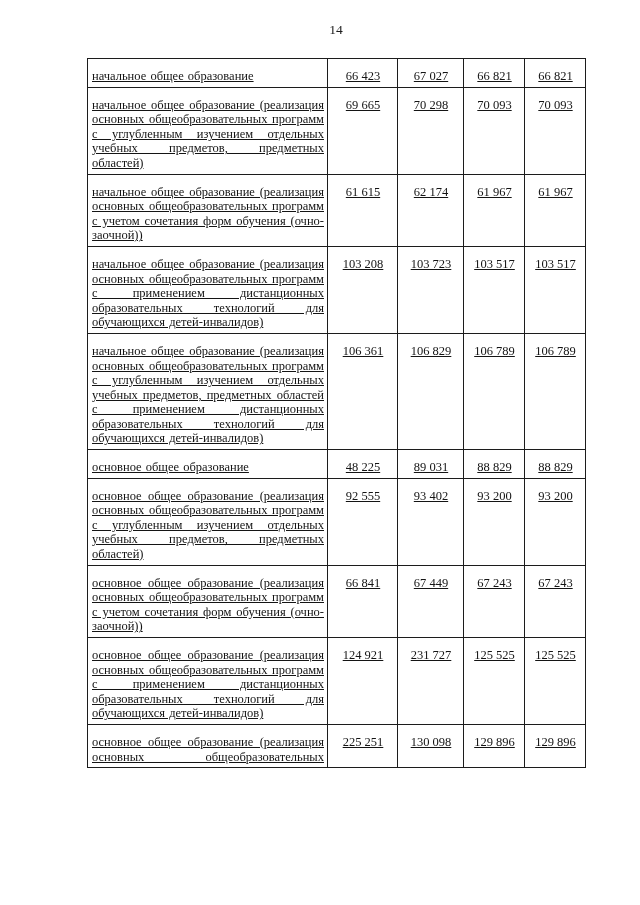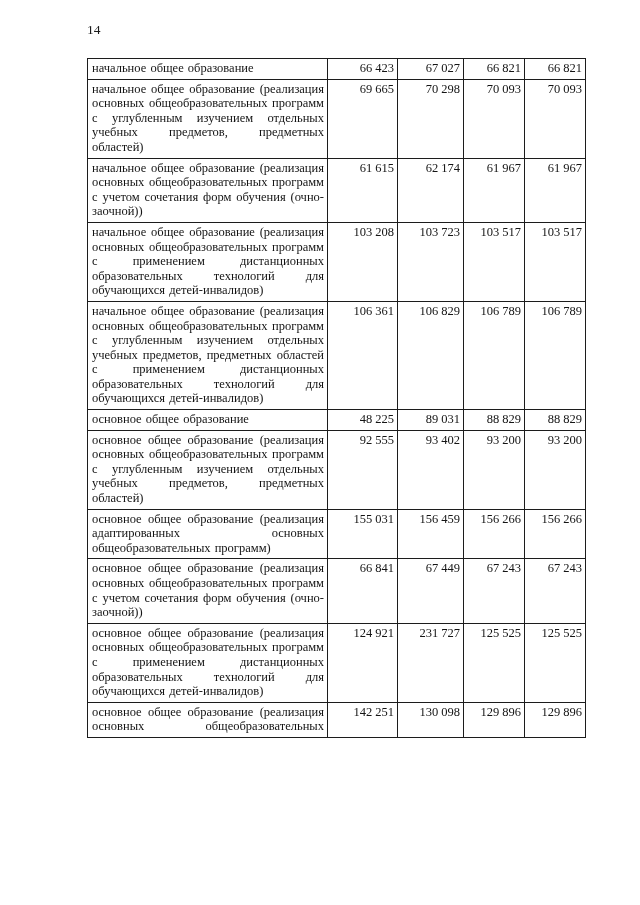--- a/index.html
+++ b/index.html
@@ -14,52 +14,54 @@
     background: #ffffff;
     overflow: hidden;
     font-family: "Liberation Serif", "DejaVu Serif", serif;
     color: #111111;
   }
   .page-number {
     position: absolute;
     top: 22px;
     left: 87px;
     width: 498px;
+    text-align: center;
     font-size: 13.5px;
     line-height: 15px;
     color: #1b1b1b;
   }
   table.doc-table {
     position: absolute;
     top: 58px;
     left: 87px;
     width: 498px;
     border-collapse: collapse;
     table-layout: fixed;
     font-size: 12.5px;
     line-height: 14.6px;
     color: #141414;
   }
   table.doc-table td {
     border: 1px solid #1c1c1c;
     vertical-align: top;
-    padding: 2px 3px 3px 4px;
+    padding: 10px 3px 3px 4px;
     overflow: hidden;
+    text-decoration: underline;
   }
   table.doc-table {
     border: 1.5px solid #1c1c1c;
   }
   td.label-cell .cell-text {
     text-align: justify;
     text-align-last: left;
     word-spacing: 1px;
     hyphens: none;
   }
   td.value-cell {
-    text-align: right;
+    text-align: center;
     padding: 2px 2px 3px 2px;
   }
   tr.clipped td.label-cell .cell-text {
     max-height: 30px;
     overflow: hidden;
     text-align-last: justify;
   }
   tr.clipped td {
     border-bottom: 1.5px solid #1c1c1c;
   }
@@ -137,49 +139,40 @@
     <td class="label-cell">
       <div class="cell-text">основное общее образование (реализация основных общеобразовательных программ с углубленным изучением отдельных учебных предметов, предметных областей)</div>
     </td>
     <td class="value-cell">92 555</td>
     <td class="value-cell">93 402</td>
     <td class="value-cell">93 200</td>
     <td class="value-cell">93 200</td>
   </tr>
         <tr>
     <td class="label-cell">
-      <div class="cell-text">основное общее образование (реализация адаптированных основных общеобразовательных программ)</div>
-    </td>
-    <td class="value-cell">155 031</td>
-    <td class="value-cell">156 459</td>
-    <td class="value-cell">156 266</td>
-    <td class="value-cell">156 266</td>
-  </tr>
-        <tr>
-    <td class="label-cell">
       <div class="cell-text">основное общее образование (реализация основных общеобразовательных программ с учетом сочетания форм обучения (очно-заочной))</div>
     </td>
     <td class="value-cell">66 841</td>
     <td class="value-cell">67 449</td>
     <td class="value-cell">67 243</td>
     <td class="value-cell">67 243</td>
   </tr>
         <tr>
     <td class="label-cell">
       <div class="cell-text">основное общее образование (реализация основных общеобразовательных программ с применением дистанционных образовательных технологий для обучающихся детей-инвалидов)</div>
     </td>
     <td class="value-cell">124 921</td>
     <td class="value-cell">231 727</td>
     <td class="value-cell">125 525</td>
     <td class="value-cell">125 525</td>
   </tr>
         <tr class="clipped">
     <td class="label-cell">
       <div class="cell-text">основное общее образование (реализация основных общеобразовательных</div>
     </td>
-    <td class="value-cell">142 251</td>
+    <td class="value-cell">225 251</td>
     <td class="value-cell">130 098</td>
     <td class="value-cell">129 896</td>
     <td class="value-cell">129 896</td>
   </tr>
       </tbody>
   </table>
 </div>
 
 </body></html>

